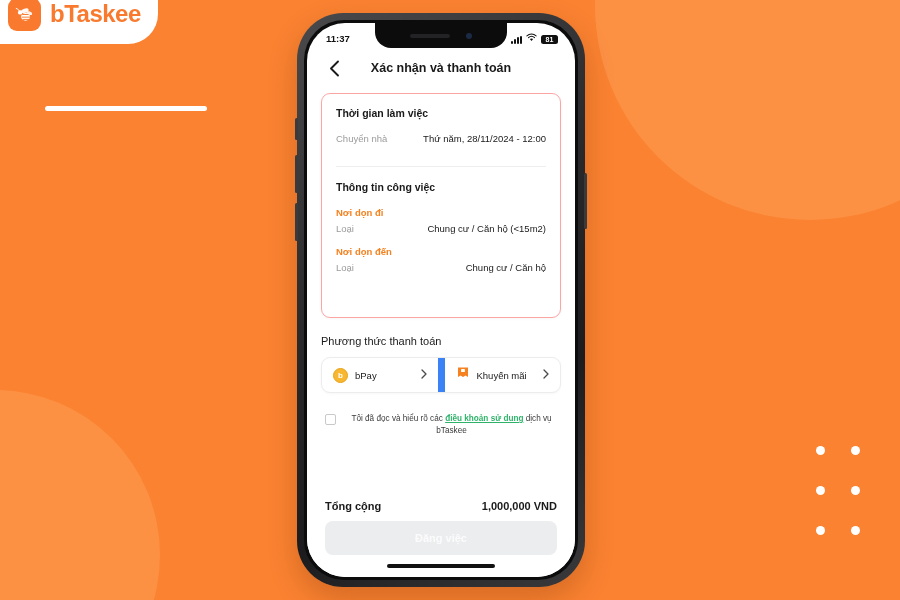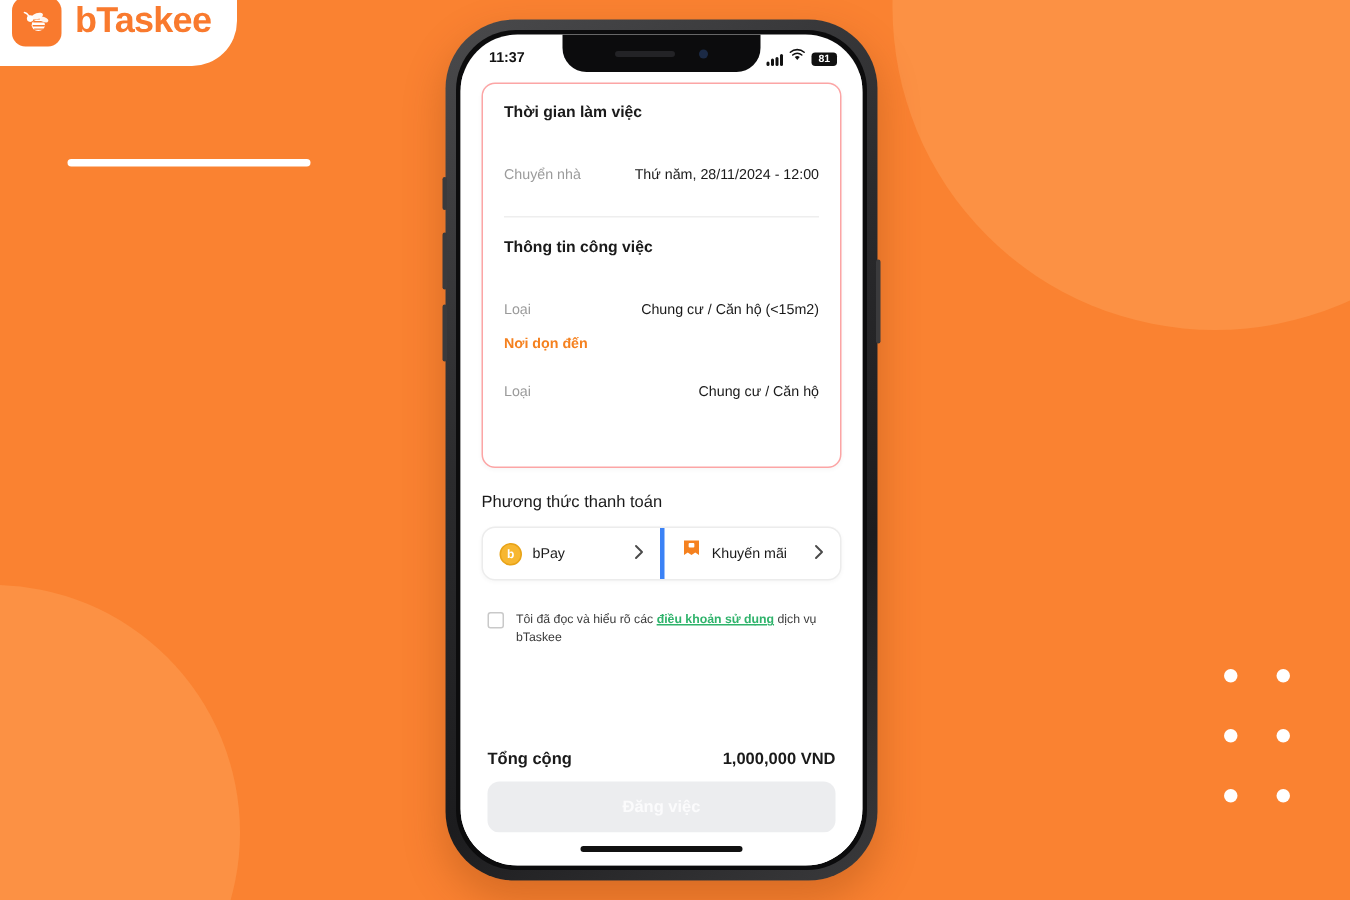--- a/index.html
+++ b/index.html
@@ -171,21 +171,21 @@
   }
 
   .sec-title {
     font-size: 10.5px; font-weight: bold; color: #1a1a1a;
     margin-bottom: 14px;
   }
   .kv-row {
     display: flex; align-items: baseline; justify-content: space-between;
     gap: 8px; margin-bottom: 6px;
   }
-  .kv-key { font-size: 9.5px; color: #9b9b9b; flex: 0 0 auto; margin-top: 16px; }
+  .kv-key { font-size: 9.5px; color: #9b9b9b; flex: 0 0 auto; }
   .kv-val { font-size: 9.5px; color: #1a1a1a; text-align: left; }
   .sub-head {
     font-size: 9.5px; font-weight: bold; color: #F5811F;
     margin: 12px 0 5px 0;
   }
   .divider { height: 1px; background: #eeeeee; margin: 22px 0 14px 0; }
   .card-pad-b { height: 22px; }
 
   
   .pay-title {
@@ -199,35 +199,36 @@
     box-shadow: 0 1px 3px rgba(0,0,0,0.035);
     display: flex; align-items: stretch;
     height: 36px;
   }
   .pay-cell {
     flex: 1 1 0; min-width: 0;
     display: flex; align-items: center;
     gap: 7px; padding: 0 11px;
     cursor: pointer;
   }
-  .pay-cell + .pay-cell { border-left: 3px solid #3b82f6; }
+  .pay-cell + .pay-cell { border-left: 7px solid #3b82f6; }
   .pay-label { font-size: 9.5px; color: #1a1a1a; flex: 1 1 auto; }
   .pay-chev { color: #5a5a5a; font-size: 10px; flex: 0 0 auto; }
   .coin-icon {
     width: 15px; height: 15px; border-radius: 50%;
     background: #F7B731; border: 1.6px solid #E8A317;
     color: #fff; font-size: 8px; font-weight: bold;
     display: flex; align-items: center; justify-content: center;
     flex: 0 0 auto;
   }
 
   
   .terms-row {
     display: flex; align-items: flex-start; gap: 8px;
     margin: 20px 2px 0 4px;
+    text-align: center;
   }
   .checkbox {
     width: 11px; height: 11px; flex: 0 0 auto;
     border: 1px solid #c9c9c9; border-radius: 2px;
     background: #fff; margin-top: 1px; cursor: pointer;
   }
   .terms-text {
     font-size: 8.2px; color: #3b3b3b; line-height: 1.5;
   }
   .terms-link {
@@ -324,35 +325,44 @@
             <svg width="11" height="9" viewBox="0 0 16 12" aria-hidden="true">
               <path d="M8 11.2 L5.6 8.3 a3.7 3.7 0 0 1 4.8 0 Z" fill="#111"></path>
               <path d="M3.6 6.2 a6.6 6.6 0 0 1 8.8 0" stroke="#111" stroke-width="1.5" fill="none" stroke-linecap="round"></path>
               <path d="M1.3 3.6 a10 10 0 0 1 13.4 0" stroke="#111" stroke-width="1.5" fill="none" stroke-linecap="round"></path>
             </svg>
           </span>
           <span class="batt">81</span>
         </div>
       </div>
 
+      <div class="nav-bar">
+        <div class="back-chevron">
+          <svg width="11" height="17" viewBox="0 0 11 17" aria-hidden="true">
+            <path d="M9 1.5 L2 8.5 L9 15.5" stroke="#1a1a1a" stroke-width="1.9" fill="none" stroke-linecap="round" stroke-linejoin="round"></path>
+          </svg>
+        </div>
+        <div class="nav-title">Xác nhận và thanh toán</div>
+      </div>
 
       <div class="app-body">
 
         <div class="card">
 
           <div class="sec-title">Thời gian làm việc</div>
           <div class="kv-row">
             <span class="kv-key">Chuyển nhà</span>
             <span class="kv-val">Thứ năm, 28/11/2024 - 12:00</span>
           </div>
 
           <div class="divider"></div>
 
           <div class="sec-title">Thông tin công việc</div>
 
+          <div class="sub-head">Nơi dọn đi</div>
           <div class="kv-row">
             <span class="kv-key">Loại</span>
             <span class="kv-val">Chung cư / Căn hộ (&lt;15m2)</span>
           </div>
 
           <div class="sub-head">Nơi dọn đến</div>
           <div class="kv-row">
             <span class="kv-key">Loại</span>
             <span class="kv-val">Chung cư / Căn hộ</span>
           </div>

